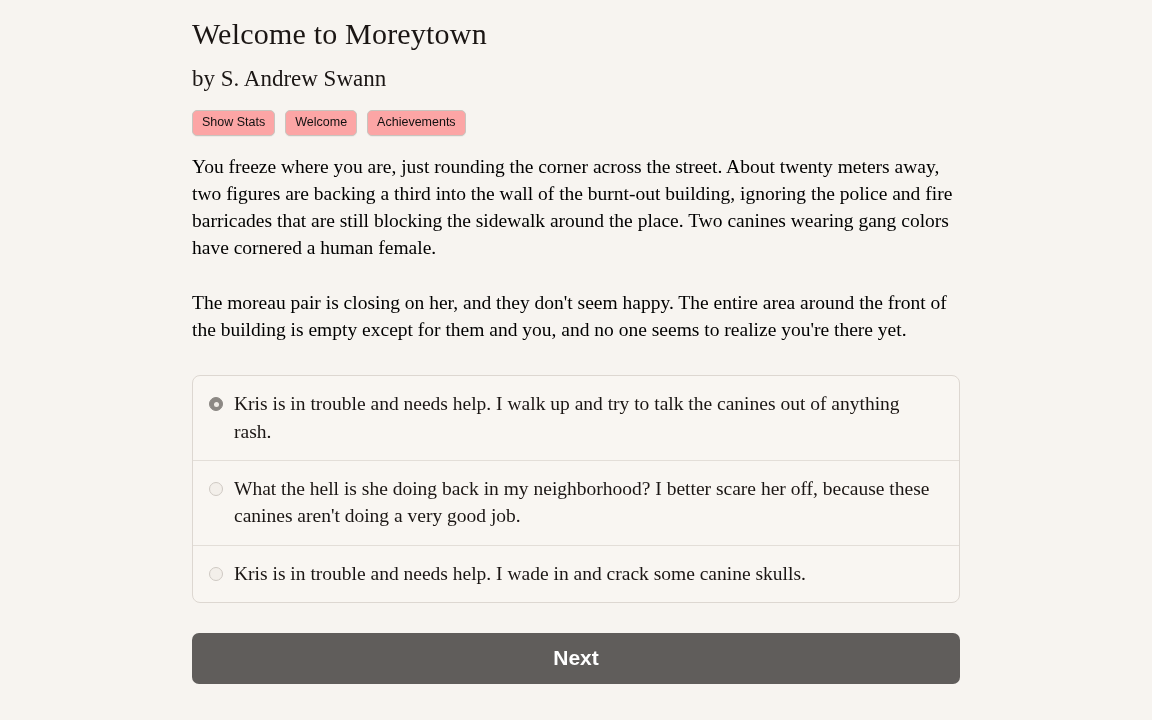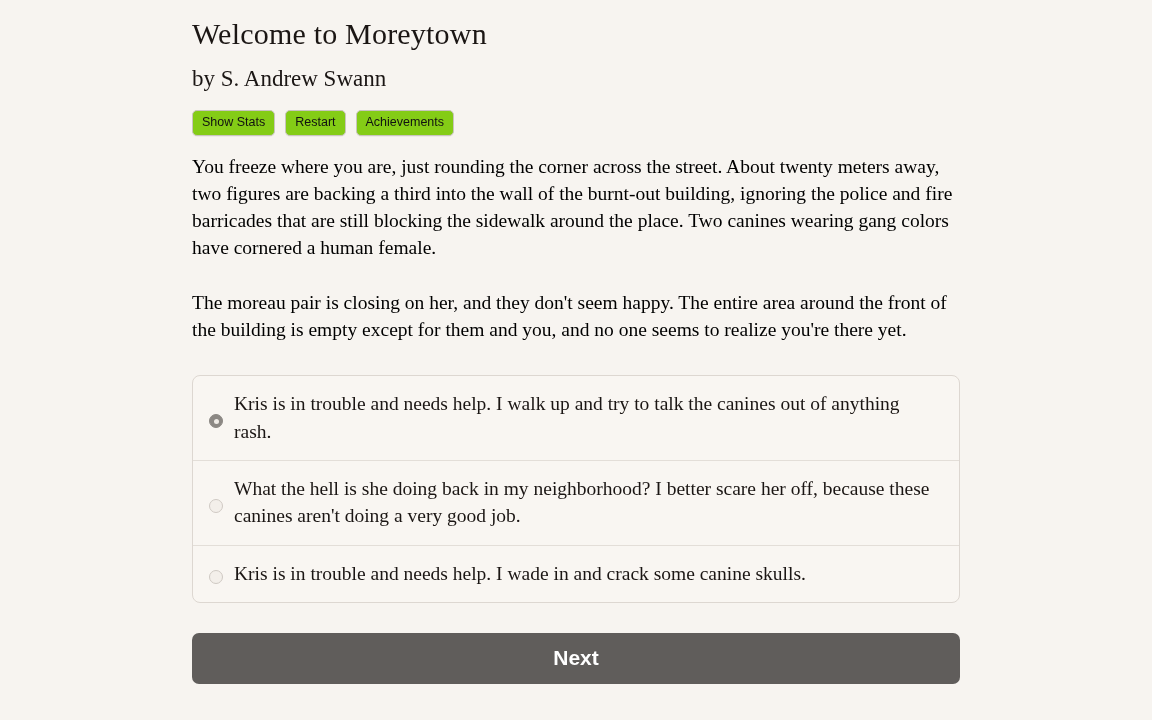--- a/index.html
+++ b/index.html
@@ -49,21 +49,21 @@
     padding: 17px 0 0 0;
     display: flex;
     gap: 10px;
     align-items: center;
   }
   .tool-btn {
     font-family: "Liberation Sans", sans-serif;
     font-size: 12.5px;
     font-weight: normal;
     color: #111;
-    background: #84cc16;
+    background: #fca5a5;
     border: 1px solid #c9c4be;
     border-radius: 5px;
     padding: 4px 9px 5px 9px;
     line-height: 1.2;
     cursor: pointer;
     box-shadow: 0 1px 0 rgba(0,0,0,0.04);
   }
   .story {
     padding-top: 17px;
   }
@@ -80,21 +80,21 @@
   }
   .choices {
     margin-top: 32px;
     border: 1px solid #ddd7d1;
     border-radius: 8px;
     background: #f9f6f2;
     overflow: hidden;
   }
   .choice {
     display: flex;
-    align-items: center;
+    align-items: flex-start;
     padding: 14px 18px 15px 16px;
     border-bottom: 1px solid #e3ded8;
     cursor: pointer;
   }
   .choice:last-child {
     border-bottom: none;
   }
   .radio {
     flex: 0 0 auto;
     width: 14px;
@@ -151,21 +151,21 @@
 
 <div class="page">
   <div class="container">
 
     <h1 class="game-title">Welcome to Moreytown</h1>
 
     <div class="game-author">by S. Andrew Swann</div>
 
     <div class="toolbar">
       <button class="tool-btn">Show Stats</button>
-      <button class="tool-btn">Restart</button>
+      <button class="tool-btn">Welcome</button>
       <button class="tool-btn">Achievements</button>
     </div>
 
     <div class="story">
       <p>You freeze where you are, just rounding the corner across the street. About twenty meters away, two figures are backing a third into the wall of the burnt-out building, ignoring the police and fire barricades that are still blocking the sidewalk around the place. Two canines wearing gang colors have cornered a human female.</p>
       <p>The moreau pair is closing on her, and they don't seem happy. The entire area around the front of the building is empty except for them and you, and no one seems to realize you're there yet.</p>
     </div>
 
     <div class="choices">
 

